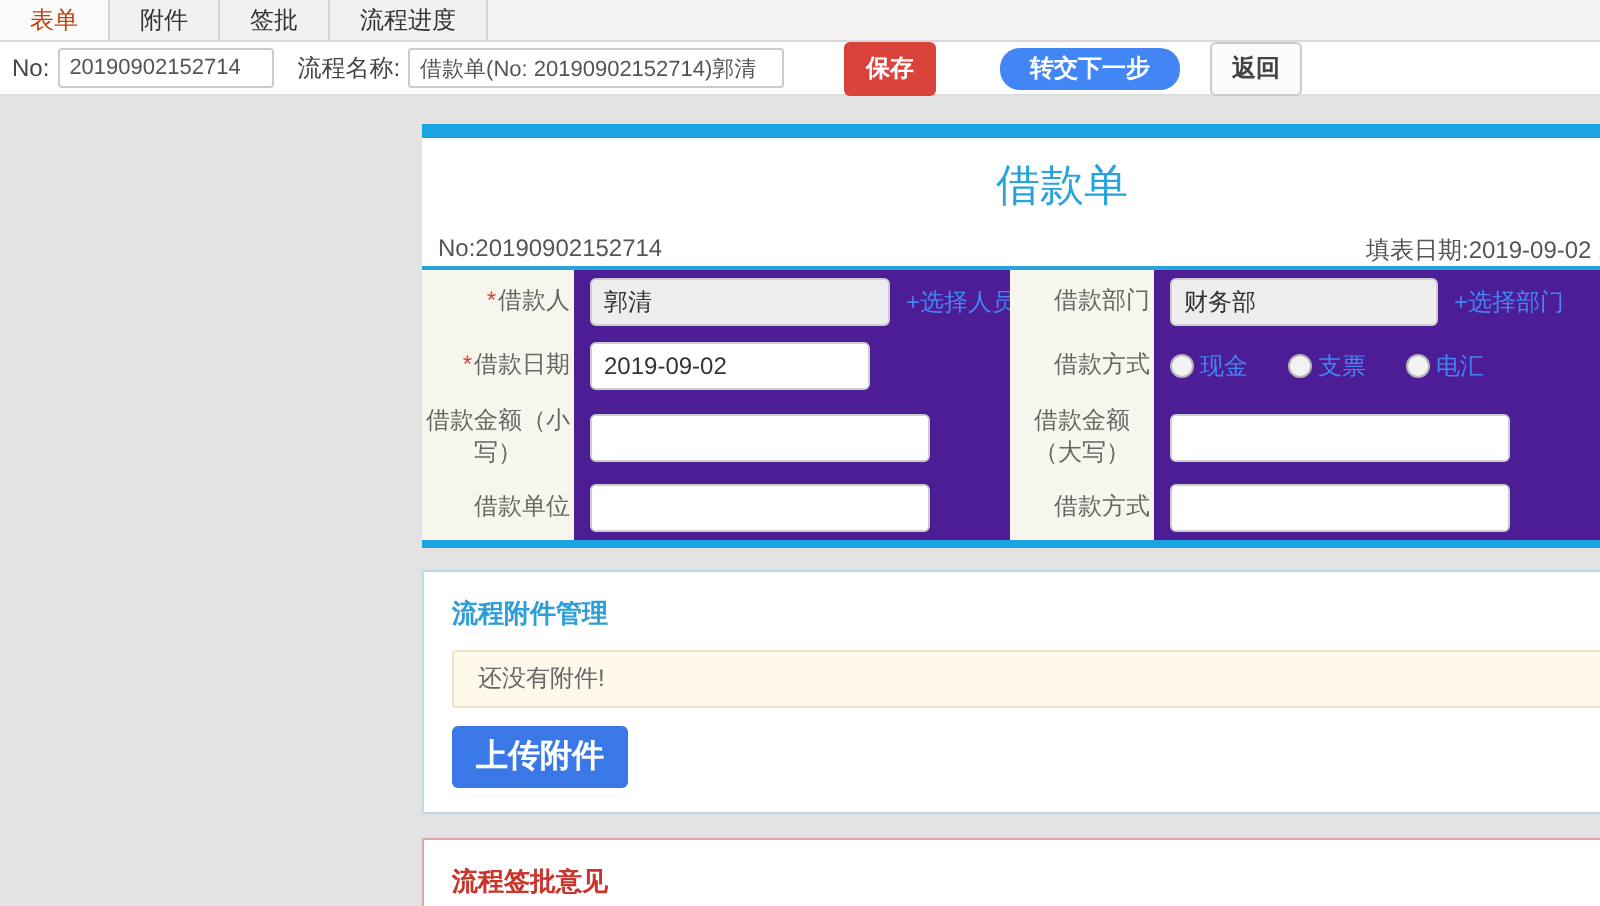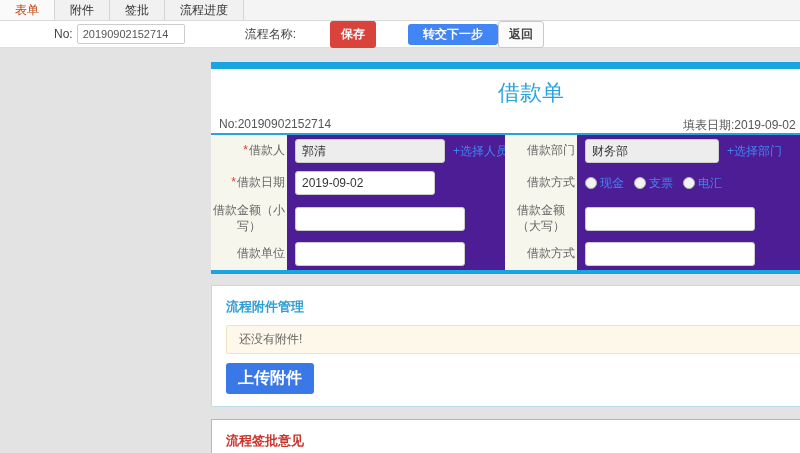--- a/index.html
+++ b/index.html
@@ -10,30 +10,30 @@
   .tabbar { position:absolute; top:0; left:0; width:800px; height:21px;
             background:#f4f4f4; border-bottom:1px solid #d9d9d9; display:flex; }
   .tab { min-width:40px; padding:0 15px; line-height:20px; font-size:12px; color:#333;
          background:#f1f1f1; border-right:1px solid #d5d5d5; text-align:center; cursor:pointer; }
   .tab.active { background:#fafafa; color:#c2410c; }
 
   
   .toolbar { position:absolute; top:21px; left:0; width:800px; height:27px; background:#fff;
              border-bottom:1px solid #dedede; display:flex; align-items:center;
              font-size:12px; color:#444; padding-left:6px; }
-  .toolbar label { margin-right:4px;margin-left:48px; }
+  .toolbar label { margin-right:4px; }
   .tb-input { height:20px; border:1px solid #ccc; border-radius:2px; font-size:11px;
               color:#555; padding:0 5px; background:#fff; }
   .no-input { width:108px; margin-right:12px; }
   .name-input { width:188px; }
   .btn { font-size:12px; font-weight:bold; border-radius:3px; padding:4px 10px;
          border:1px solid transparent; cursor:pointer;font-family:Liberation Serif, serif; }
   .btn-save { background:#d9433b; color:#fff; margin-left:30px; }
-  .btn-forward { background:#4285f4; color:#fff; margin-left:32px; padding:1px 14px; }
-  .btn-back { background:#fbfbfb; color:#444; border-color:#c9c9c9; }
+  .btn-forward { background:#4285f4; color:#fff; margin-left:32px; padding:1px 14px;border-radius:10px; }
+  .btn-back { background:#fbfbfb; color:#444; border-color:#c9c9c9; margin-left:15px; }
 
   
   .panel { position:absolute; left:211px; top:62px; width:640px; }
   .bluebar-top { height:7px; background:#1ba5e0; }
   .card { background:#fff; }
   .form-title { text-align:center; color:#29a3dc; font-size:22px; padding:9px 0 8px; }
   .info-row { position:relative; height:19px; border-bottom:2px solid #29a3dc;
               font-size:12px; color:#555; }
   .info-no { position:absolute; left:8px; top:1px; }
   .info-date { position:absolute; left:472px; top:1px; white-space:nowrap; }
@@ -42,21 +42,21 @@
   .lbl { background:#f6f6ec; display:flex; align-items:center; justify-content:flex-end;
          text-align:center; font-size:12px; color:#666; padding:4px 2px; line-height:1.3; }
   .req { color:#d9433b; margin-right:1px; }
   .fld { background:#4c1d95; display:flex; align-items:center; gap:8px; padding:4px 8px; }
   .inp { height:24px; border:1px solid #ccc; border-radius:3px; font-size:12px;
          color:#333; padding:0 6px; background:#fff; }
   .inp:disabled { background:#ededed; color:#333; }
   .w-person { width:150px; } .w-dept { width:134px; } .w-date { width:140px; }
   .w-wide { width:170px; }
   .sel-link { font-size:12px; color:#4285f4; text-decoration:none; white-space:nowrap; }
-  .radio-group { display:flex; align-items:center; gap:10px; }
+  .radio-group { display:flex; align-items:center; gap:20px; }
   .radio-opt { display:flex; align-items:center; gap:3px; font-size:12px; color:#4285f4; cursor:pointer; }
   .radio-dot { width:12px; height:12px; border-radius:50%; border:1px solid #b5b5b5;
                background:#f3f3f3; display:inline-block; }
   .bluebar-bottom { height:4px; background:#1ba5e0; }
 
   
   .card-attach { margin-top:11px; border:1px solid #bddbe8; padding:9px 14px 12px; }
   .sec-title-blue { color:#2e9fd6; font-size:13px; font-weight:bold; padding:3px 0 9px; }
   .alert-empty { background:#fdf8e9; border:1px solid #ece4c9; border-radius:2px;
                  font-size:12px; color:#666; padding:5px 12px; }
@@ -74,20 +74,21 @@
   <div class="tab active">表单</div>
   <div class="tab">附件</div>
   <div class="tab">签批</div>
   <div class="tab">流程进度</div>
 </div>
 
 <div class="toolbar">
   <label>No:</label>
   <input class="tb-input no-input" value="20190902152714" style="">
   <label>流程名称:</label>
+  <input class="tb-input name-input" value="借款单(No: 20190902152714)郭清" style="">
   <button class="btn btn-save">保存</button>
   <button class="btn btn-forward">转交下一步</button>
   <button class="btn btn-back">返回</button>
 </div>
 
 <div class="panel">
 
   <div class="card">
     <div class="bluebar-top"></div>
     <div class="form-title">借款单</div>

